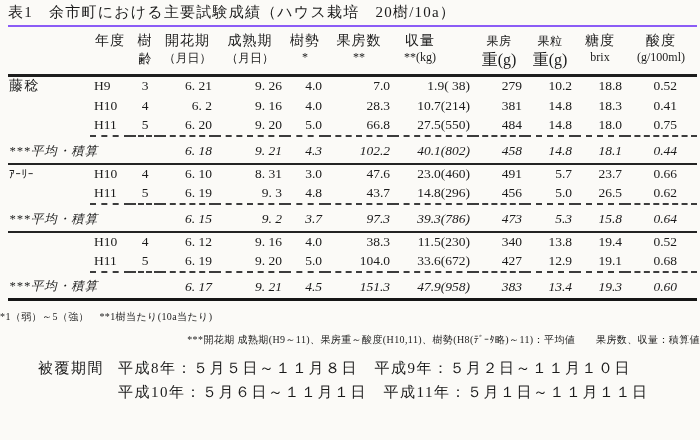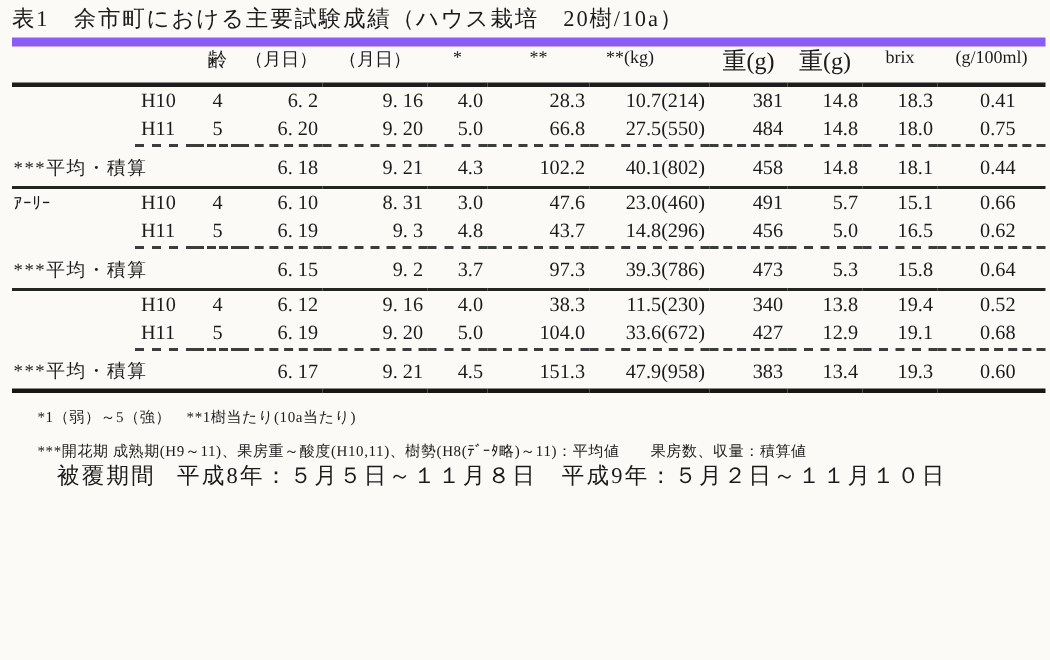--- a/index.html
+++ b/index.html
@@ -11,21 +11,21 @@
     overflow: hidden;
   }
   .page { position: relative; width: 700px; height: 440px; padding-top: 3px; }
 
   .title {
     margin: 0 3px 0 8px;
     font-size: 15px;
     letter-spacing: 1.2px;
     white-space: nowrap;
     padding-bottom: 3px;
-    border-bottom: 6px solid #8b5cf6;
+    border-bottom: 2px solid #8b5cf6;
   }
 
   table.tbl {
     border-collapse: collapse;
     table-layout: fixed;
     width: 689px;
     margin-left: 8px;
   }
   .tbl th, .tbl td { overflow: hidden; white-space: nowrap; }
 
@@ -45,29 +45,29 @@
   td.c1 { text-align: left; padding-left: 4px; }
   td.c2 { text-align: center; }
   td.c3, td.c4, td.c5, td.c6, td.c7, td.c8, td.c9, td.c10 { text-align: right; padding-right: 3px; }
   td.c11 { text-align: right; padding-right: 20px; }
 
   
   tr.sep td { height: 4px; padding: 0; line-height: 0; }
   td.sep-b { border-top: 2px dashed #3c3c3c; }
 
   
-  tr.avg td { height: 24px; border-bottom: 2px solid #242424; }
+  tr.avg td { height: 24px; border-bottom: 2px solid #242424; font-style: italic; }
   tr.avg.last td { border-bottom: 3px solid #161616; }
   td.avg-label { text-align: left; padding-left: 1px; font-size: 12.5px; letter-spacing: 1px; }
 
   
-  .fn { margin-left: 25px; font-size: 10px; letter-spacing: 0.4px; white-space: nowrap; }
+  .fn { font-size: 10px; letter-spacing: 0.4px; white-space: nowrap; }
   .fn1 { margin-top: 9px; }
-  .fn2 { margin-top: 9px; }
-  .cover { margin-left: 38px; margin-top: 0; font-size: 15px; letter-spacing: 1.5px; white-space: nowrap; }
+  .fn2 { margin-top: 9px; text-align: right; }
+  .cover { margin-left: 38px; margin-top: 12px; font-size: 15px; letter-spacing: 1.5px; white-space: nowrap; }
   .cover-label { display: inline-block; width: 80px; }
   .cover2 { margin-left: 118px; margin-top: 5px; }
 </style>
 </head>
 <body>
 
 <div class="page">
 
   <div class="title">表1　余市町における主要試験成績（ハウス栽培　20樹/10a）</div>
 
@@ -80,37 +80,65 @@
         <col style="width:70px">
         <col style="width:40px">
       <col style="width:68px">
         <col style="width:80px">
         <col style="width:52px">
       <col style="width:50px">
         <col style="width:50px">
         <col style="width:72px">
     </colgroup>
     <thead>
+        <tr class="thr1">
+          <th></th>
+          <th>年度</th>
+          <th>樹</th>
+          <th>開花期</th>
+          <th>成熟期</th>
+          <th>樹勢</th>
+          <th>果房数</th>
+          <th class=" shift">収量</th>
+          <th class="sm">果房</th>
+          <th class="sm">果粒</th>
+          <th>糖度</th>
+          <th>酸度</th>
+        </tr>
         <tr class="thr2">
           <th></th>
           <th></th>
           <th class="lg">齢</th>
           <th>（月日）</th>
           <th>（月日）</th>
           <th>*</th>
           <th>**</th>
           <th class=" shift">**(kg)</th>
           <th class="md">重(g)</th>
           <th class="md">重(g)</th>
           <th>brix</th>
           <th>(g/100ml)</th>
         </tr>
       </thead>
     <tbody>
         <tr>
+          <td class="c0">藤稔</td>
+          <td class="c1">H9</td>
+          <td class="c2">3</td>
+          <td class="c3">6. 21</td>
+          <td class="c4">9. 26</td>
+          <td class="c5">4.0</td>
+          <td class="c6">7.0</td>
+          <td class="c7">1.9( 38)</td>
+          <td class="c8">279</td>
+          <td class="c9">10.2</td>
+          <td class="c10">18.8</td>
+          <td class="c11">0.52</td>
+        </tr>
+        <tr>
           <td class="c0"></td>
           <td class="c1">H10</td>
           <td class="c2">4</td>
           <td class="c3">6. 2</td>
           <td class="c4">9. 16</td>
           <td class="c5">4.0</td>
           <td class="c6">28.3</td>
           <td class="c7">10.7(214)</td>
           <td class="c8">381</td>
           <td class="c9">14.8</td>
@@ -151,35 +179,35 @@
           <td class="c0 kana">ｱｰﾘｰ</td>
           <td class="c1">H10</td>
           <td class="c2">4</td>
           <td class="c3">6. 10</td>
           <td class="c4">8. 31</td>
           <td class="c5">3.0</td>
           <td class="c6">47.6</td>
           <td class="c7">23.0(460)</td>
           <td class="c8">491</td>
           <td class="c9">5.7</td>
-          <td class="c10">15.1</td>
+          <td class="c10">23.7</td>
           <td class="c11">0.66</td>
         </tr>
         <tr>
           <td class="c0"></td>
           <td class="c1">H11</td>
           <td class="c2">5</td>
           <td class="c3">6. 19</td>
           <td class="c4">9. 3</td>
           <td class="c5">4.8</td>
           <td class="c6">43.7</td>
           <td class="c7">14.8(296)</td>
           <td class="c8">456</td>
           <td class="c9">5.0</td>
-          <td class="c10">16.5</td>
+          <td class="c10">26.5</td>
           <td class="c11">0.62</td>
         </tr>
         <tr class="sep">
           <td class="sep-a"></td>
           <td class="sep-b" colspan="11"></td>
         </tr>
         <tr class="avg">
           <td class="avg-label" colspan="3">***平均・積算</td>
           <td class="c3">6. 15</td>
           <td class="c4">9. 2</td>
@@ -237,14 +265,17 @@
         </tr>
       </tbody>
   </table>
 
   <div class="fn fn1">*1（弱）～5（強）　**1樹当たり(10a当たり)</div>
   <div class="fn fn2">***開花期 成熟期(H9～11)、果房重～酸度(H10,11)、樹勢(H8(ﾃﾞｰﾀ略)～11)：平均値　　果房数、収量：積算値</div>
 
   <div class="cover">
     <span class="cover-label">被覆期間</span><span>平成8年：５月５日～１１月８日　平成9年：５月２日～１１月１０日</span>
   </div>
+  <div class="cover cover2">
+    <span>平成10年：５月６日～１１月１日　平成11年：５月１日～１１月１１日</span>
+  </div>
 
 </div>
 
 </body></html>

